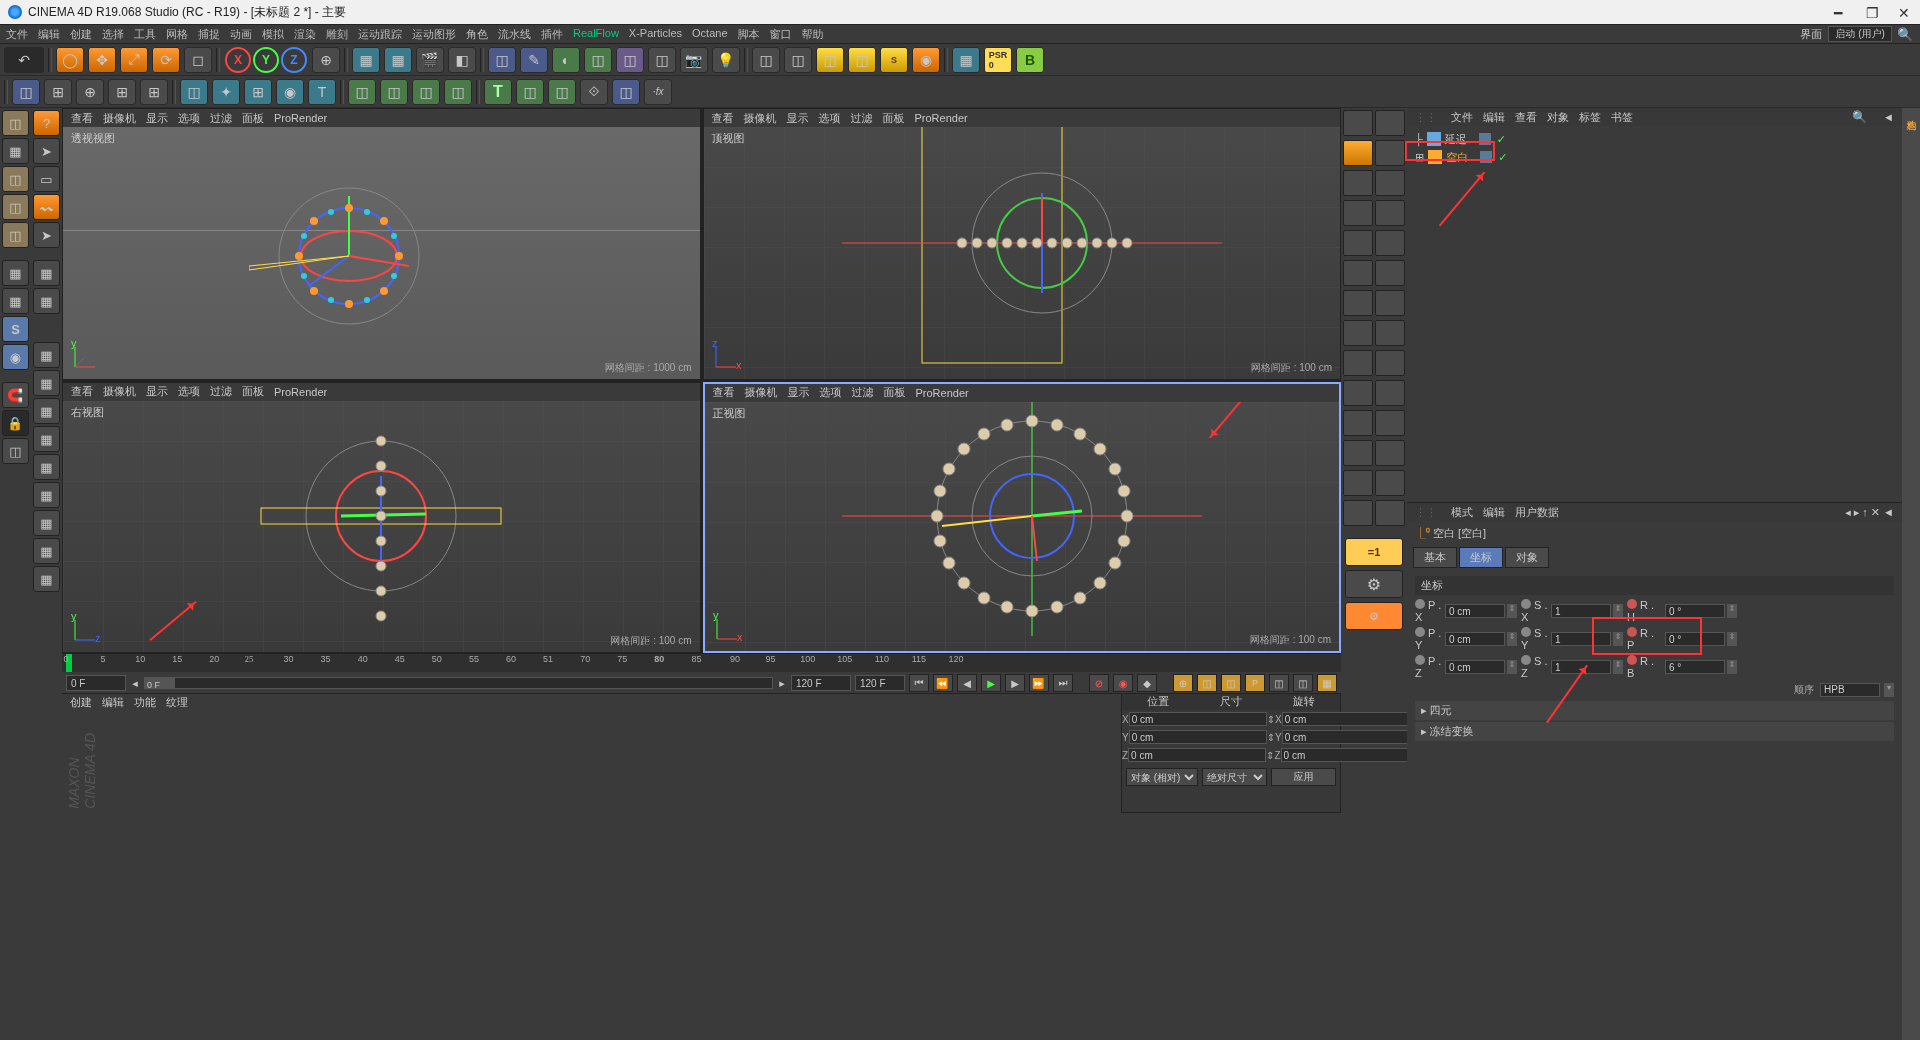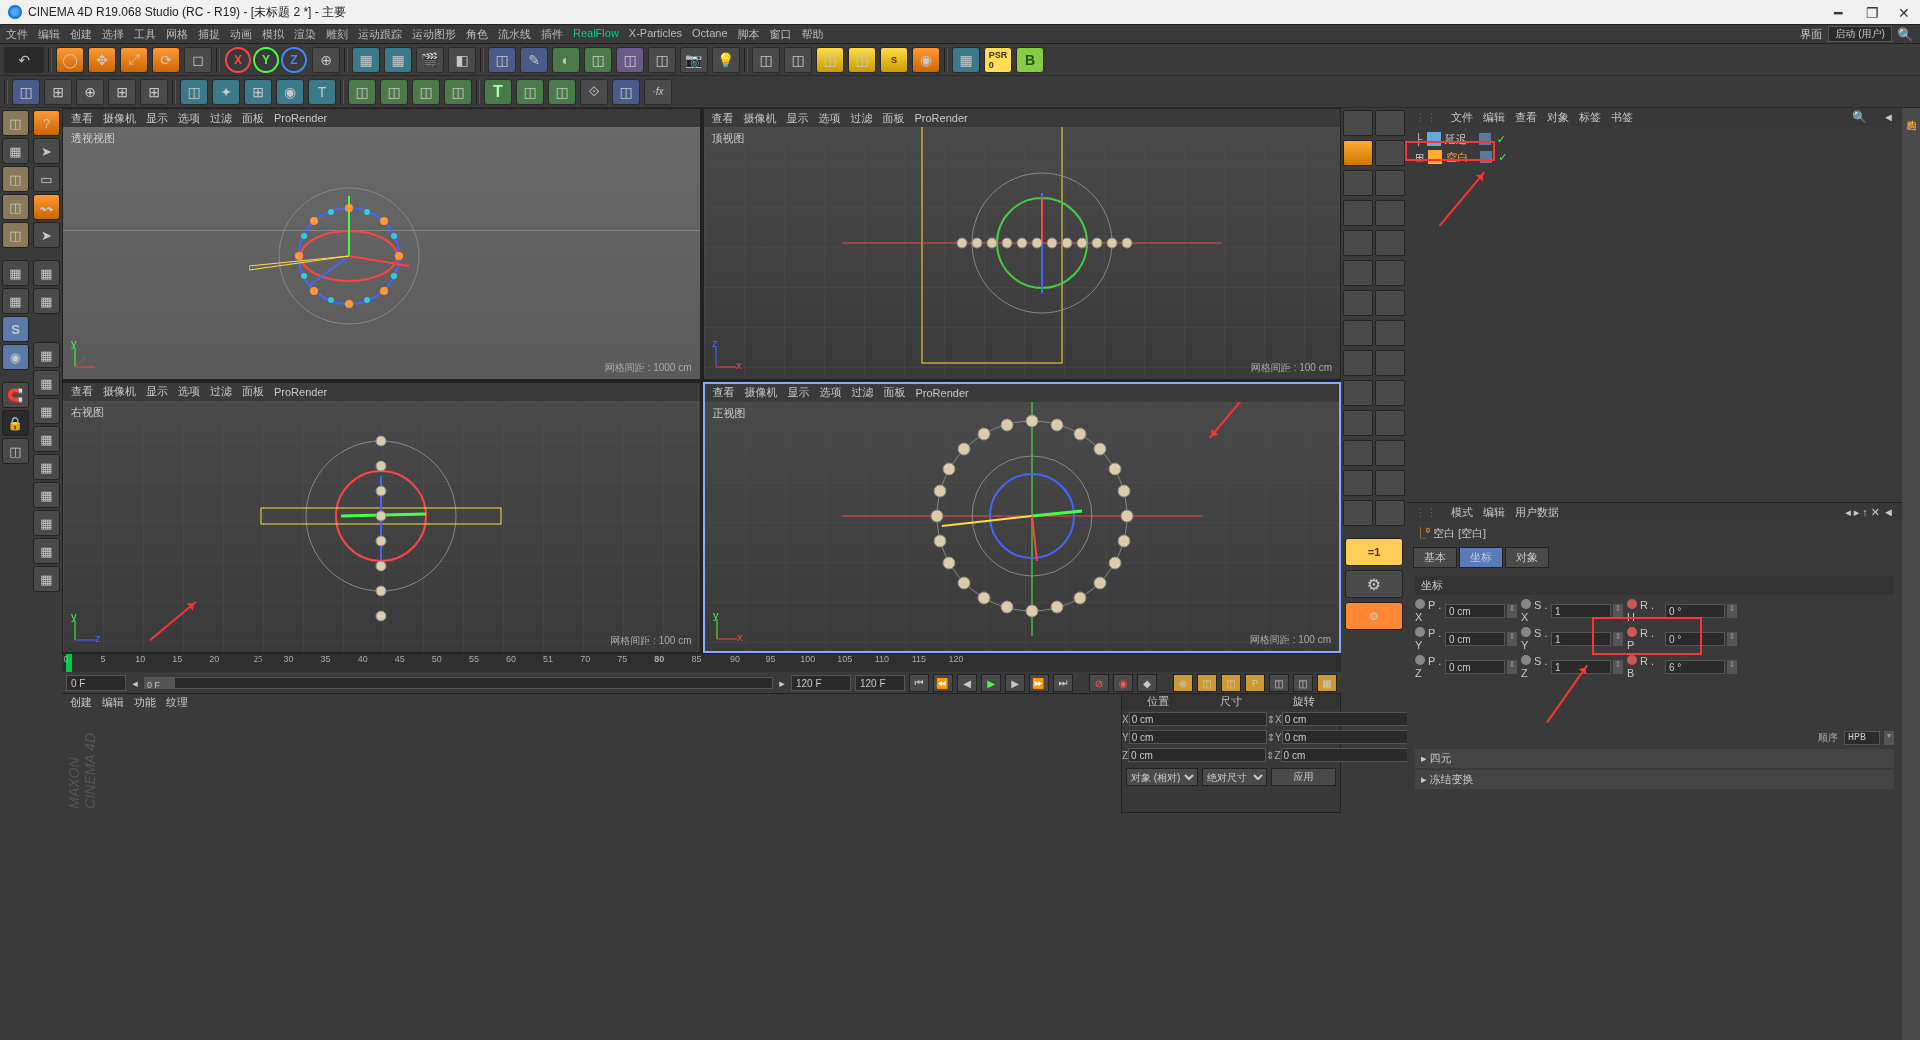--- a/index.html
+++ b/index.html
@@ -513,21 +513,21 @@
     </div>
 
     <div class="timeline">
       <div class="tl-ruler" id="tlruler">
           <div class="tl-green"></div>
           <span class="tl-num" style="left: 4px;">0</span>
           <span class="tl-num" style="left: 41.0833px;">5</span>
           <span class="tl-num" style="left: 78.1667px;">10</span>
           <span class="tl-num" style="left: 115.25px; margin-top: 32px;">15</span>
           <span class="tl-num" style="left: 152.333px;">20</span>
-          <span class="tl-num" style="left: 196px; font-family: Liberation Serif, serif;">25</span>
+          <span class="tl-num" style="left: 187px; font-family: Liberation Serif, serif;">25</span>
           <span class="tl-num" style="left: 226.5px;">30</span>
           <span class="tl-num" style="left: 263.583px;">35</span>
           <span class="tl-num" style="left: 300.667px;">40</span>
           <span class="tl-num" style="left: 337.75px;">45</span>
           <span class="tl-num" style="left: 374.833px;">50</span>
           <span class="tl-num" style="left: 411.917px;">55</span>
           <span class="tl-num" style="left: 449px;">60</span>
           <span class="tl-num" style="left: 486.083px;">51</span>
           <span class="tl-num" style="left: 523.167px;">70</span>
           <span class="tl-num" style="left: 560.25px;">75</span>
@@ -767,23 +767,23 @@
               <input class="attr-inp" value="0 cm" style="">
               <span class="attr-spin">⇕</span>
               <span><span class="attr-dot"></span> S . Z</span>
               <input class="attr-inp" value="1" style="">
               <span class="attr-spin">⇕</span>
               <span><span class="attr-dot r"></span> R . B</span>
               <input class="attr-inp" value="6 °" style="">
               <span class="attr-spin">⇕</span>
             </div>
           </div>
-        <div style="display:flex;justify-content:flex-end;gap:4px;padding:2px 0;margin-top:48px;">
+        <div style="display:flex;justify-content:flex-end;gap:4px;padding:2px 0;">
           <span class="attr-lbl">顺序</span>
-          <span class="attr-inp" style="width:36px;font-family:Liberation Mono, monospace;">HPB</span>
+          <span class="attr-inp" style="width:60px;">HPB</span>
           <span class="attr-spin">▾</span>
         </div>
         <div id="collapse">
             <div class="collapse-row">▸ 四元</div>
             <div class="collapse-row">▸ 冻结变换</div>
           </div>
       </div>
       <div class="red-box" style="right:200px;top:114px;width:110px;height:38px;"></div>
       <div class="red-arrow" style="right:300px;top:190px;transform:rotate(-55deg);width:70px;"></div>
     </div>

